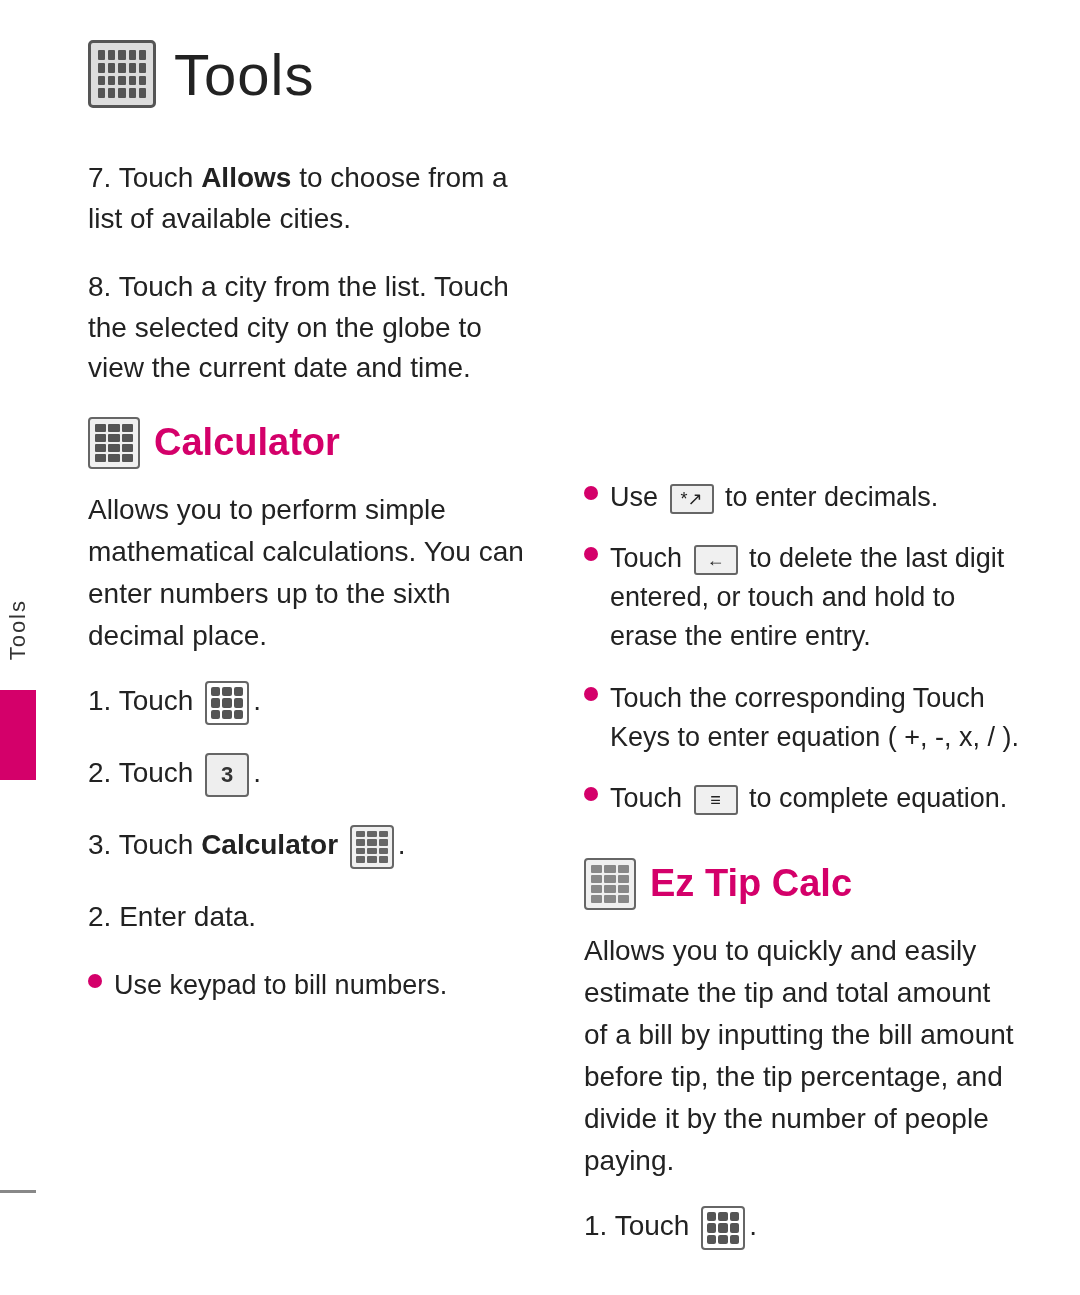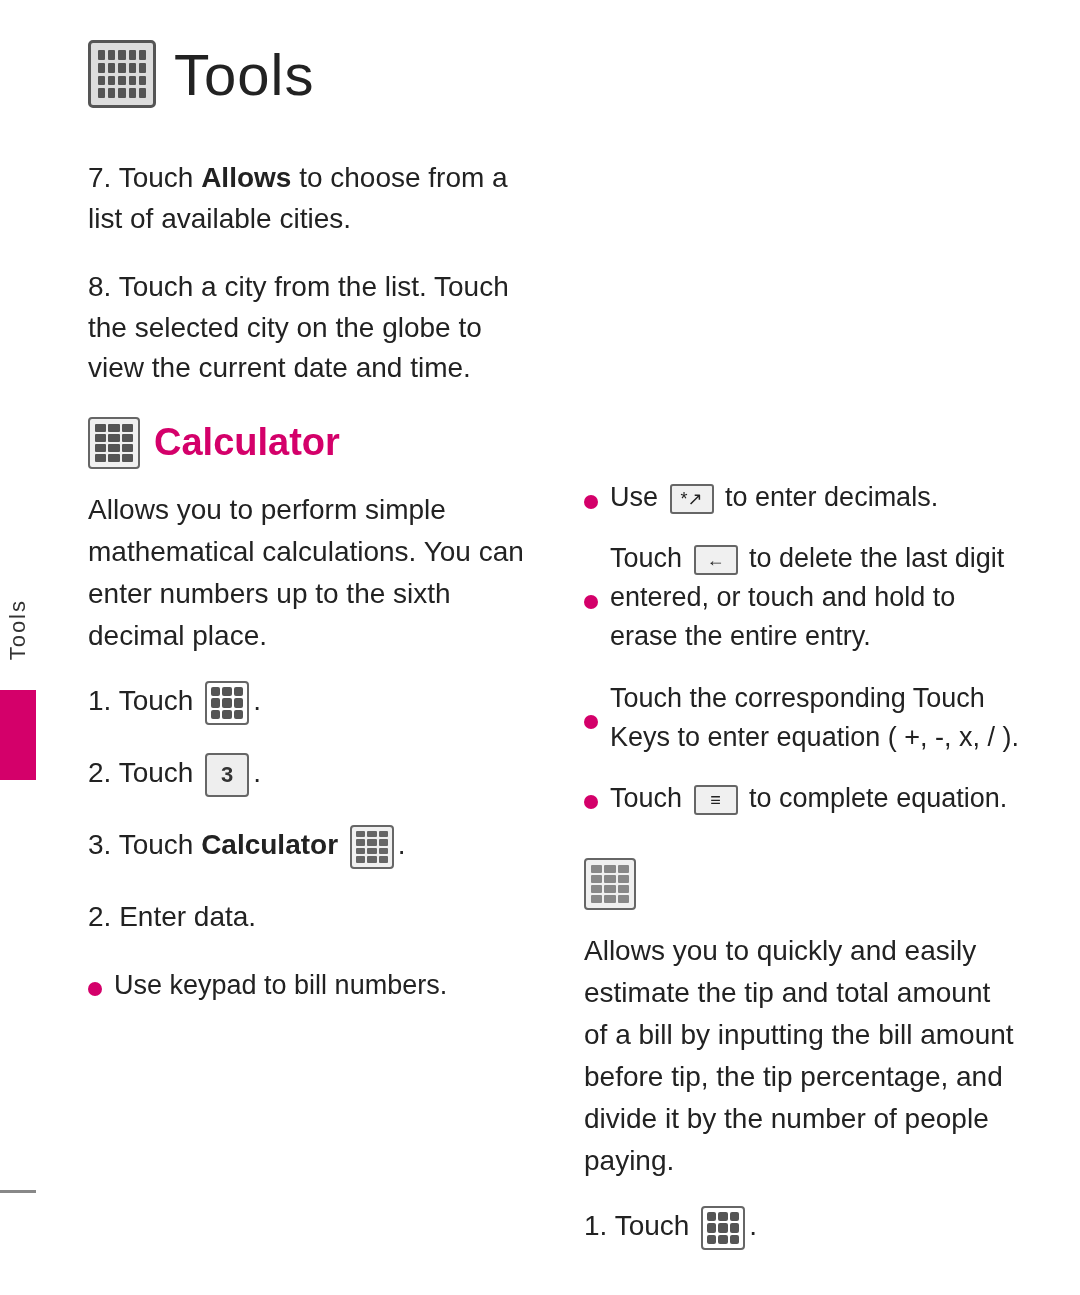--- a/index.html
+++ b/index.html
@@ -138,21 +138,21 @@
     }
 
     
     .bullet-list {
       list-style: none;
       padding: 0;
     }
 
     .bullet-list li {
       display: flex;
-      align-items: center;
+      align-items: flex-start;
       gap: 12px;
       margin-bottom: 22px;
       font-size: 27px;
       line-height: 1.45;
     }
 
     .bullet-dot {
       width: 14px;
       height: 14px;
       background: #d4006a;
@@ -468,20 +468,21 @@
             <span></span>
               <span></span>
               <span></span>
             <span></span>
               <span></span>
               <span></span>
             <span></span>
               <span></span>
               <span></span>
           </div>
+          <span class="section-heading-title">Ez Tip Calc</span>
         </div>
 
         <p class="section-description">
           Allows you to quickly and easily estimate the tip and total amount of a bill by inputting the bill amount before tip, the tip percentage, and divide it by the number of people paying.
         </p>
 
         <div class="numbered-item">
           1. Touch
           <span class="icon-apps">
             <span></span>

